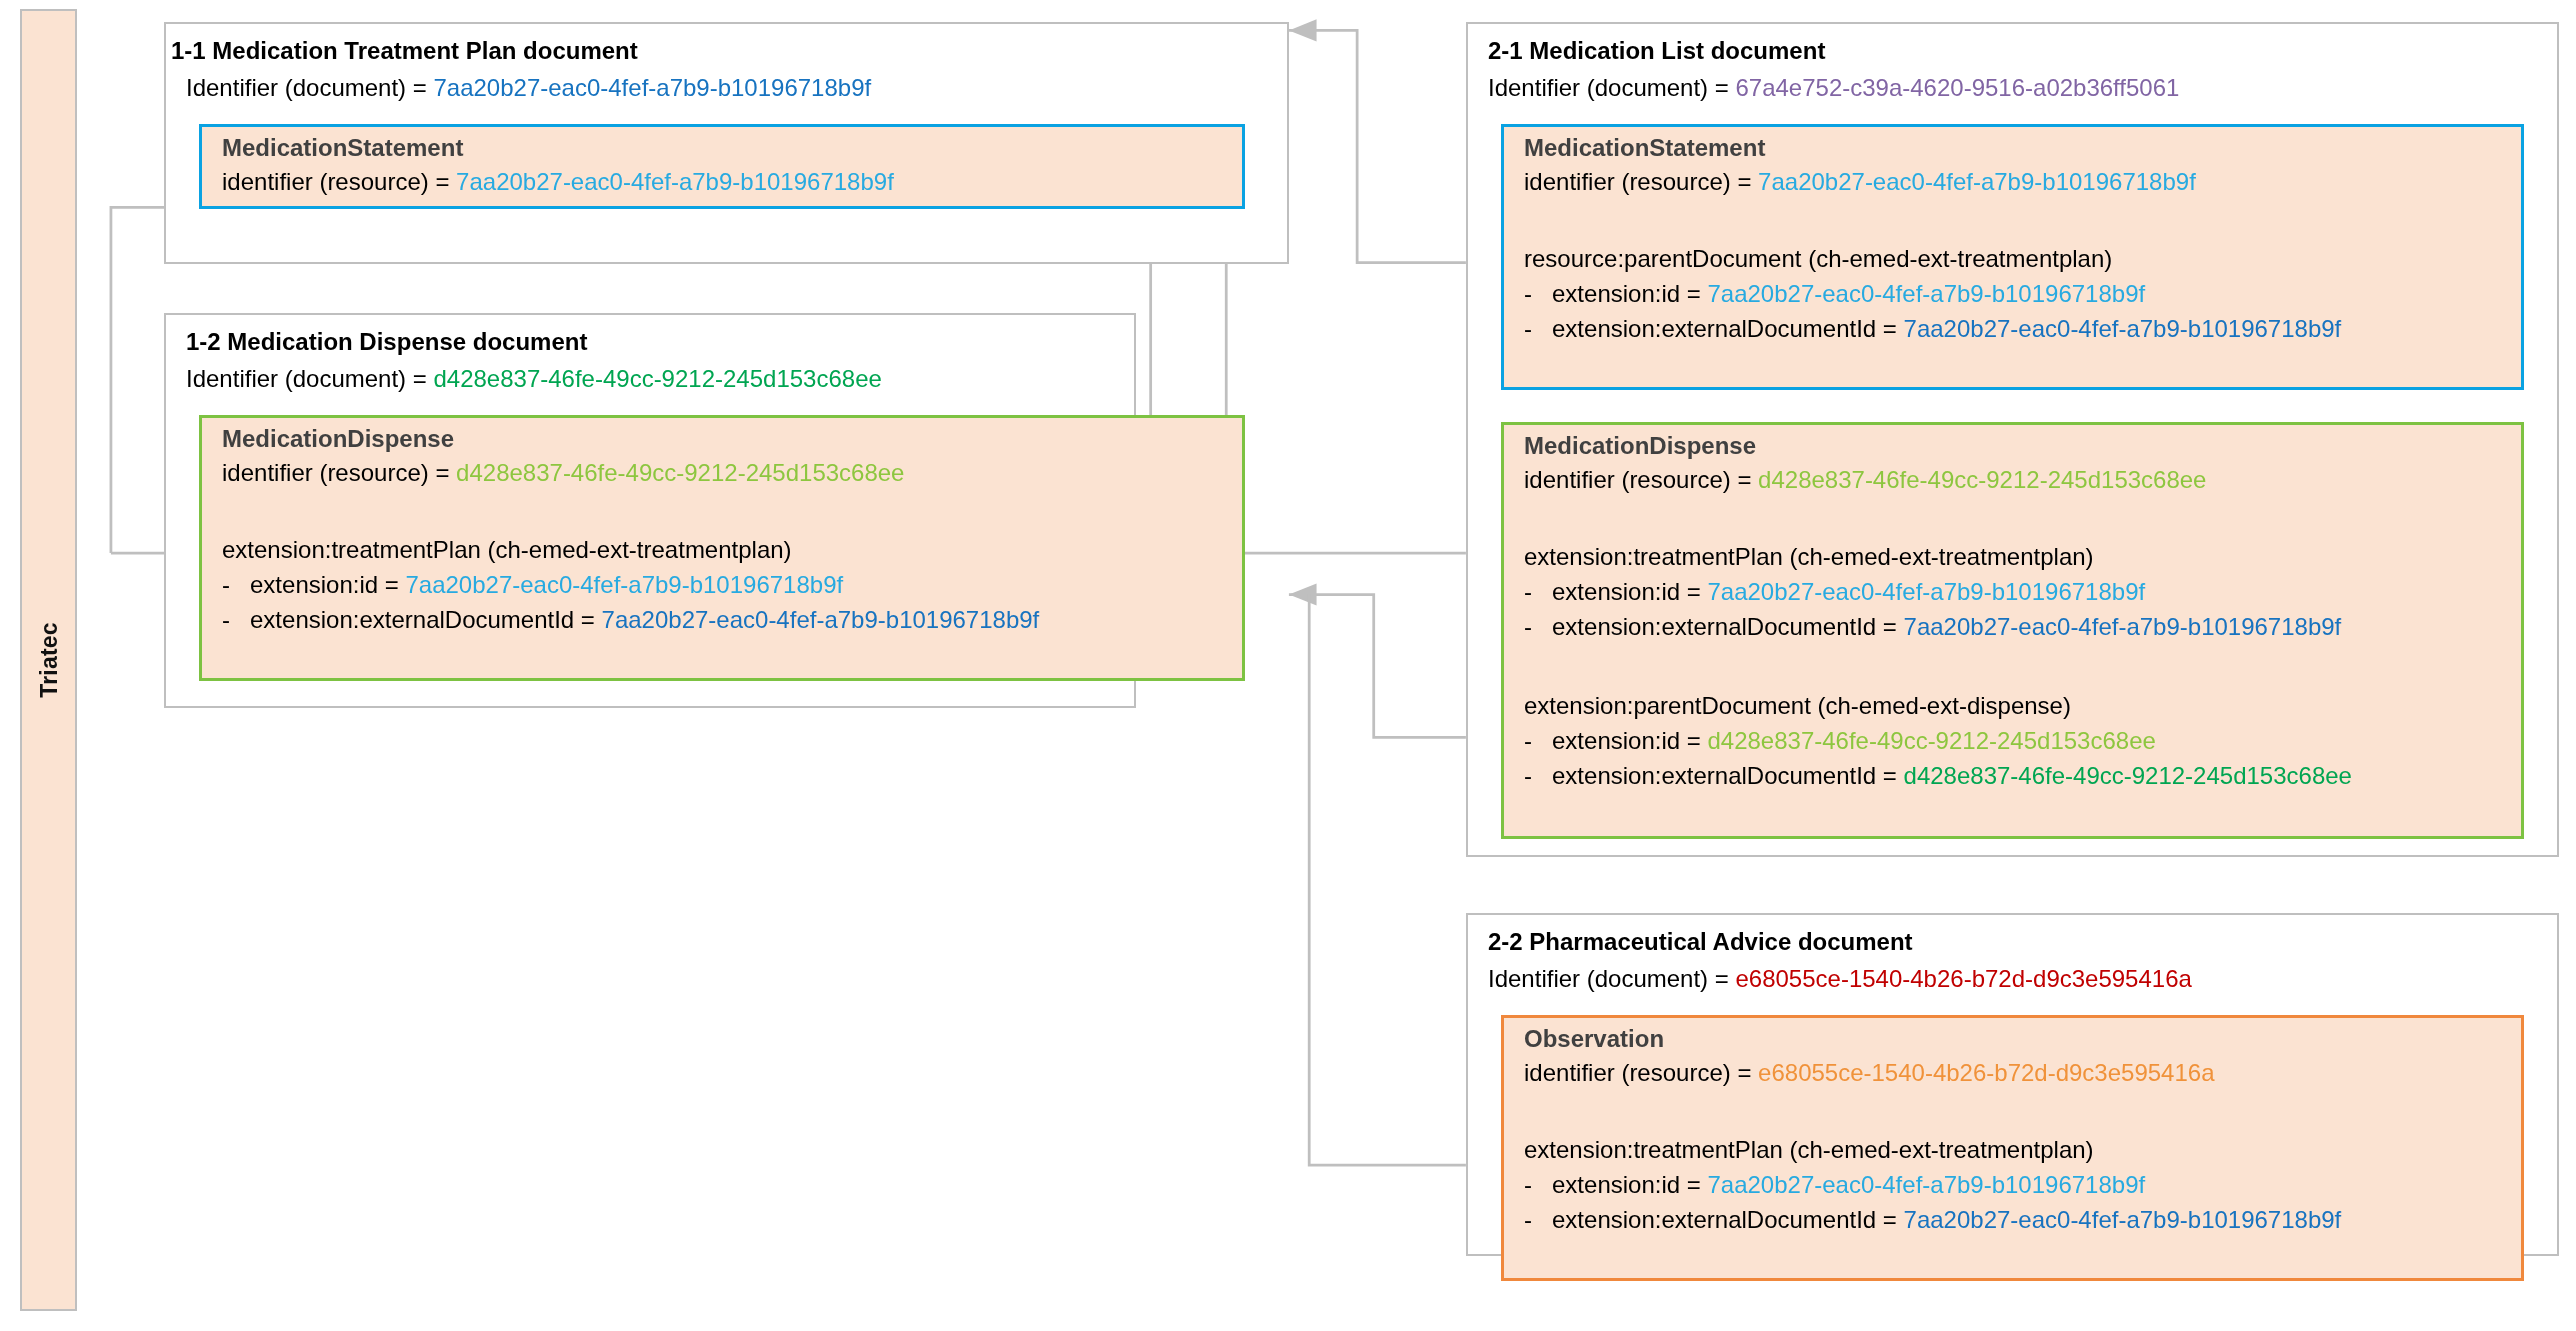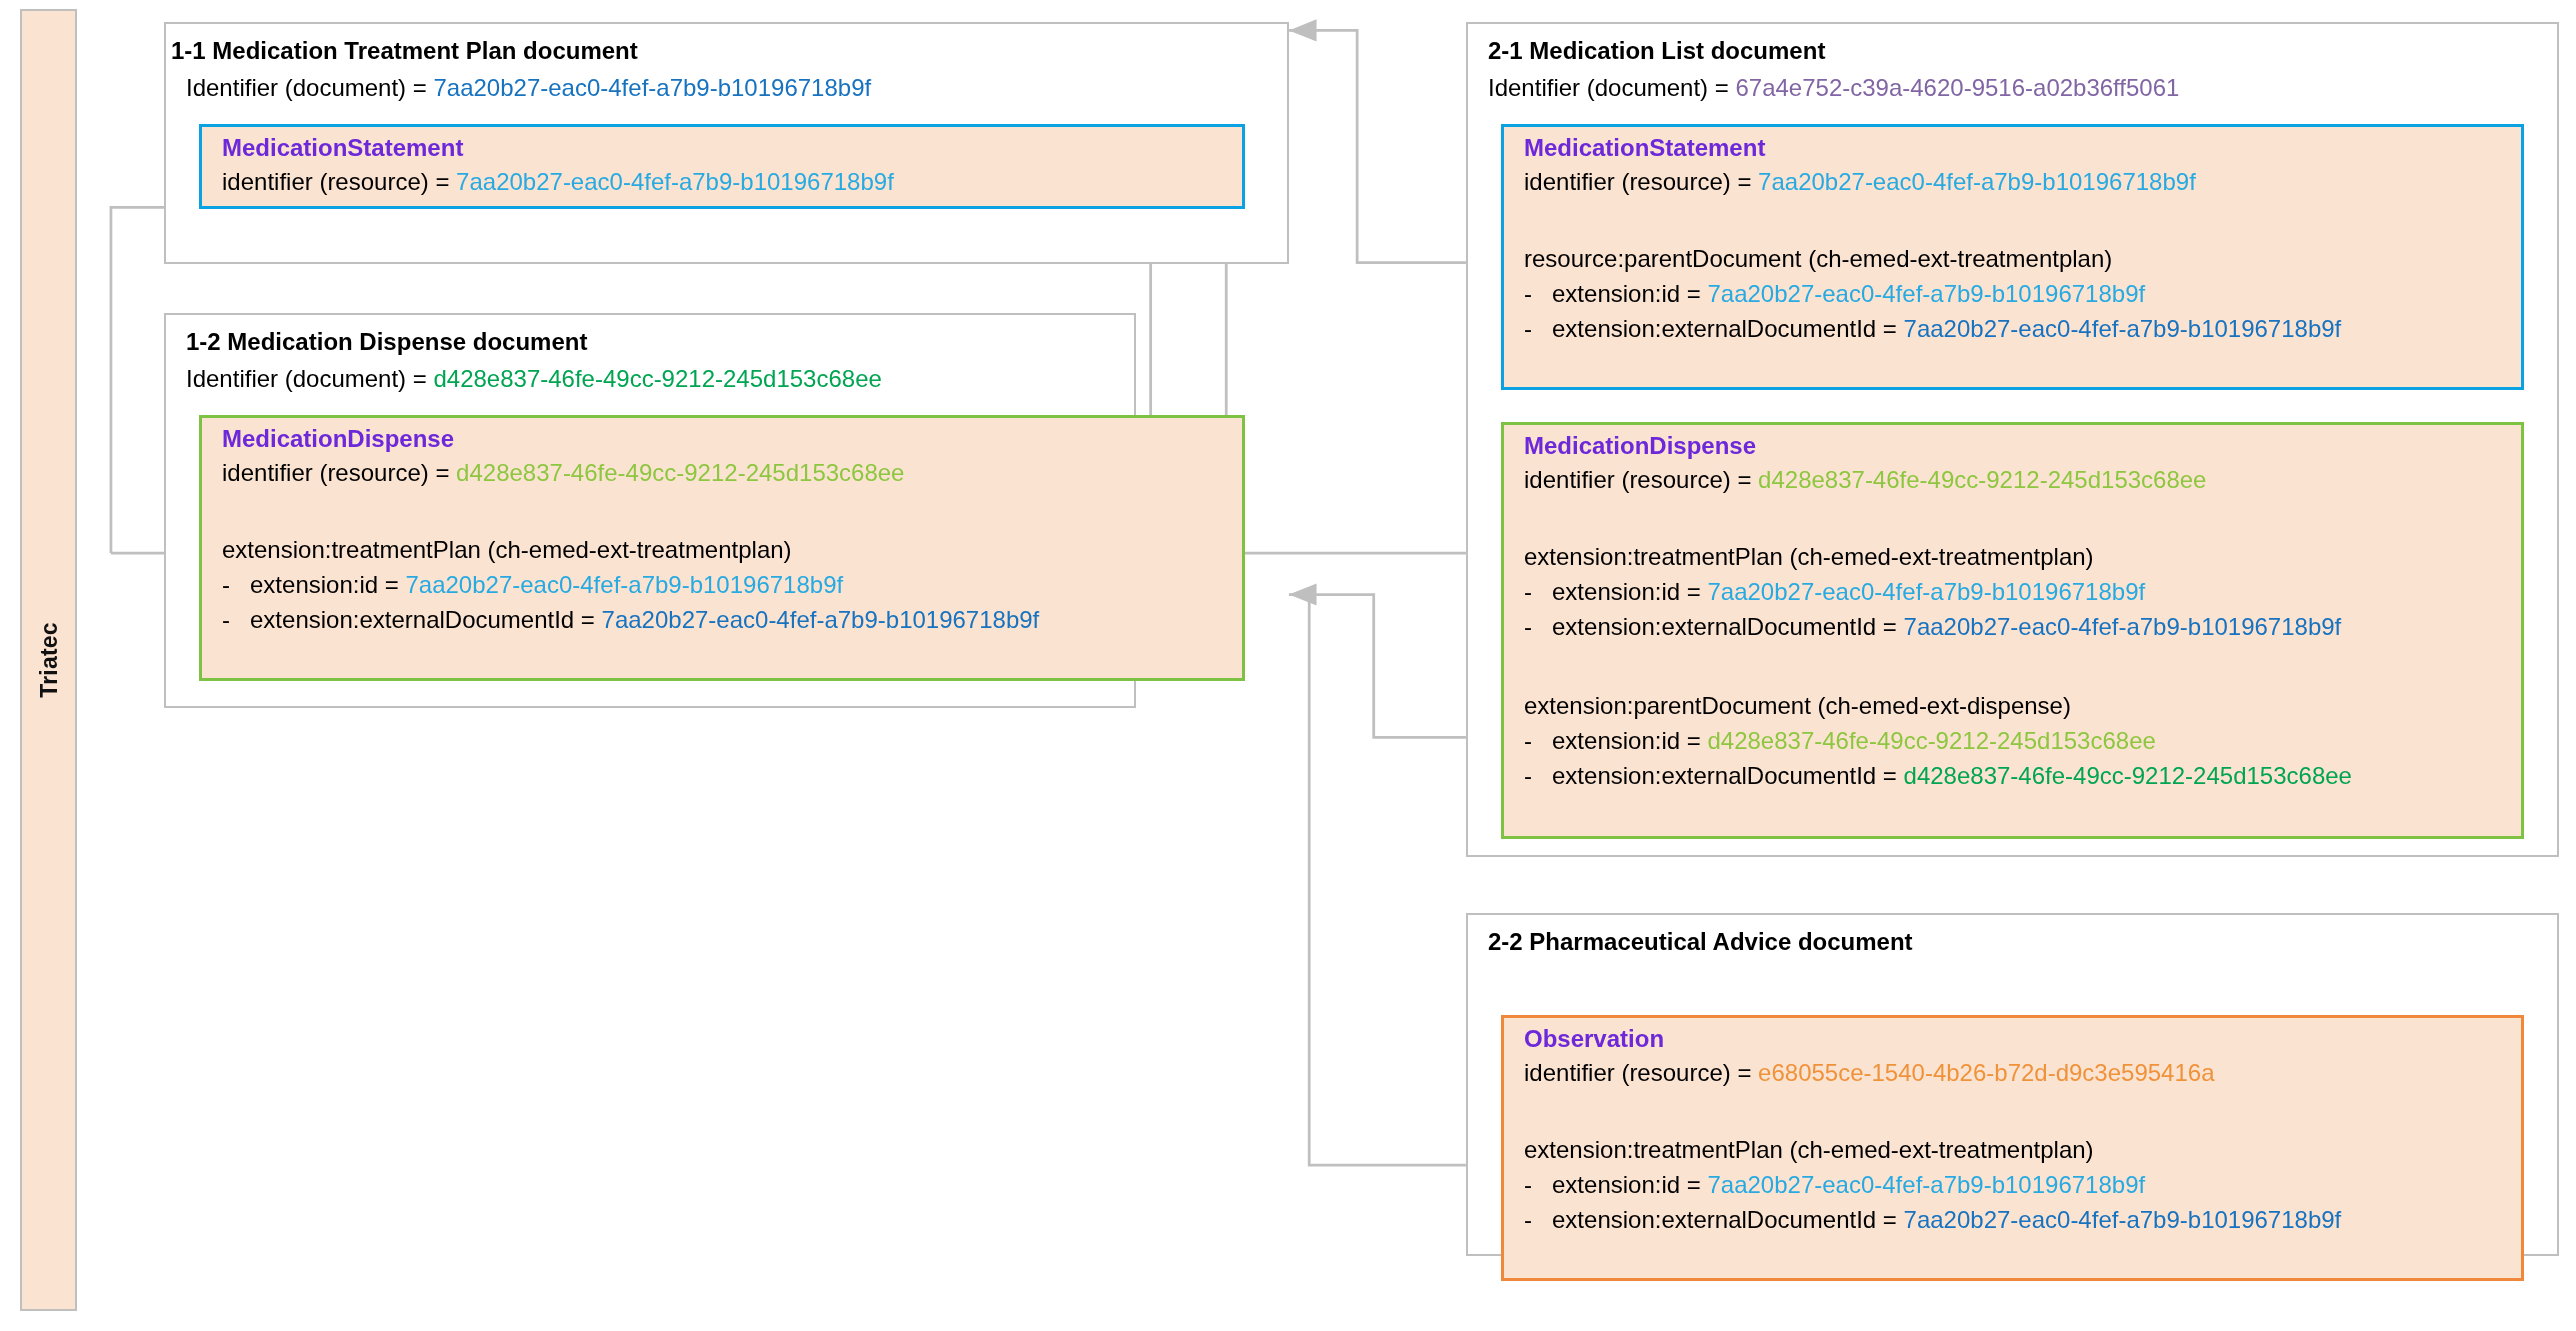--- a/index.html
+++ b/index.html
@@ -23,21 +23,21 @@
   
   .docbox{position:absolute;background:#fff;border:2.8px solid #BFBFBF;box-sizing:border-box;}
   .doc-title{position:absolute;font-weight:bold;font-size:24px;color:#000;white-space:nowrap;}
   .doc-ident{position:absolute;font-size:24px;color:#000;white-space:nowrap;}
 
   
   .res{position:absolute;background:#FBE3D2;box-sizing:border-box;}
   .res.blue{border:3.7px solid #0AA2E2;}
   .res.green{border:3.7px solid #7DC242;}
   .res.orange{border:3.7px solid #F0883C;}
-  .res .rname{position:absolute;font-weight:bold;font-size:24px;color:#6d28d9;white-space:nowrap;}
+  .res .rname{position:absolute;font-weight:bold;font-size:24px;color:#404040;white-space:nowrap;}
   .res .line{position:absolute;font-size:24px;color:#000;white-space:nowrap;}
   .res .bullet{position:absolute;font-size:24px;color:#000;white-space:nowrap;}
 
   
   .id-blue-dark{color:#1773C0;}
   .id-blue-light{color:#27AAE1;}
   .id-green-dark{color:#00A551;}
   .id-green-light{color:#8DC63F;}
   .id-purple{color:#8165A4;}
   .id-red{color:#C00000;}
@@ -152,20 +152,23 @@
         <span>-</span>&nbsp;&nbsp;&nbsp;<span>extension:id = </span><span class="id-green-light">d428e837-46fe-49cc-9212-245d153c68ee</span>
       </div>
       <div class="bullet" style="left:20px;top:337px;">
         <span>-</span>&nbsp;&nbsp;&nbsp;<span>extension:externalDocumentId = </span><span class="id-green-dark">d428e837-46fe-49cc-9212-245d153c68ee</span>
       </div>
     </div>
   </div>
 
   <div class="docbox" style="left:1466px;top:913px;width:1093px;height:343px;">
     <div class="doc-title" style="left:20px;top:13px;">2-2 Pharmaceutical Advice document</div>
+    <div class="doc-ident" style="left:20px;top:50px;">
+      <span>Identifier (document) = </span><span class="id-red">e68055ce-1540-4b26-b72d-d9c3e595416a</span>
+    </div>
 
     <div class="res orange" style="left:33px;top:100px;width:1023px;height:266px;">
       <div class="rname" style="left:20px;top:7.4px;">Observation</div>
       <div class="line" style="left:20px;top:41px;">
         <span>identifier (resource) = </span><span class="id-orange">e68055ce-1540-4b26-b72d-d9c3e595416a</span>
       </div>
       <div class="line" style="left:20px;top:118px;">extension:treatmentPlan (ch-emed-ext-treatmentplan)</div>
       <div class="bullet" style="left:20px;top:153px;">
         <span>-</span>&nbsp;&nbsp;&nbsp;<span>extension:id = </span><span class="id-blue-light">7aa20b27-eac0-4fef-a7b9-b10196718b9f</span>
       </div>

